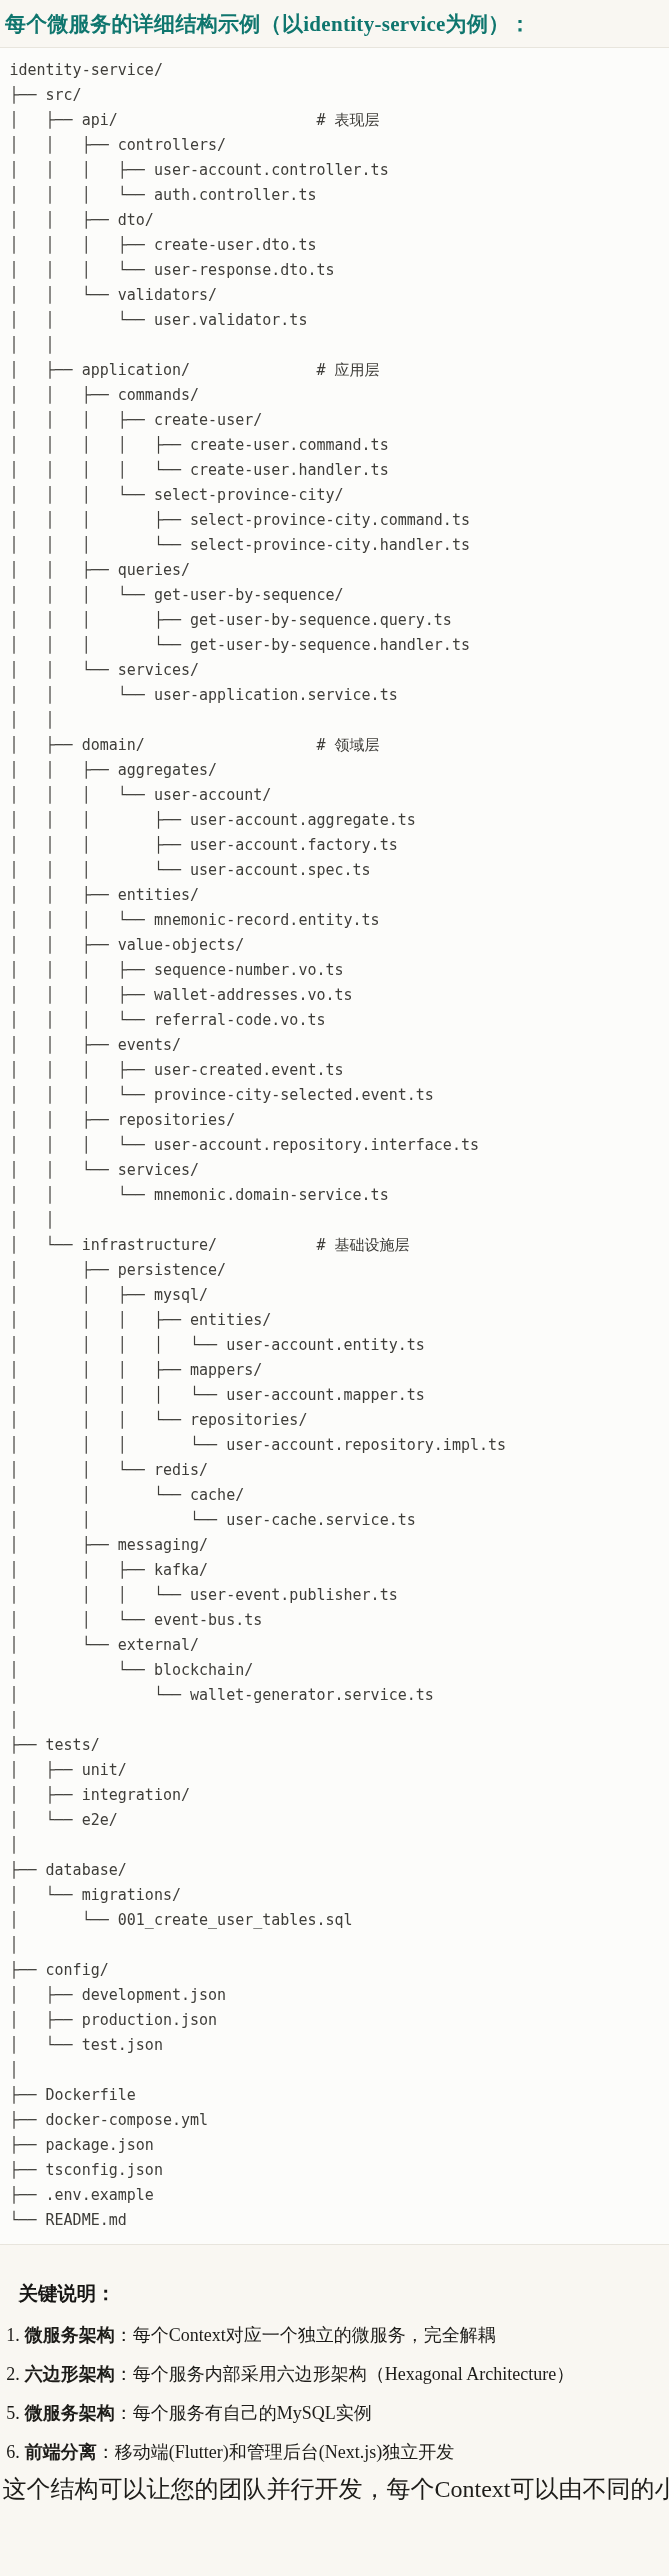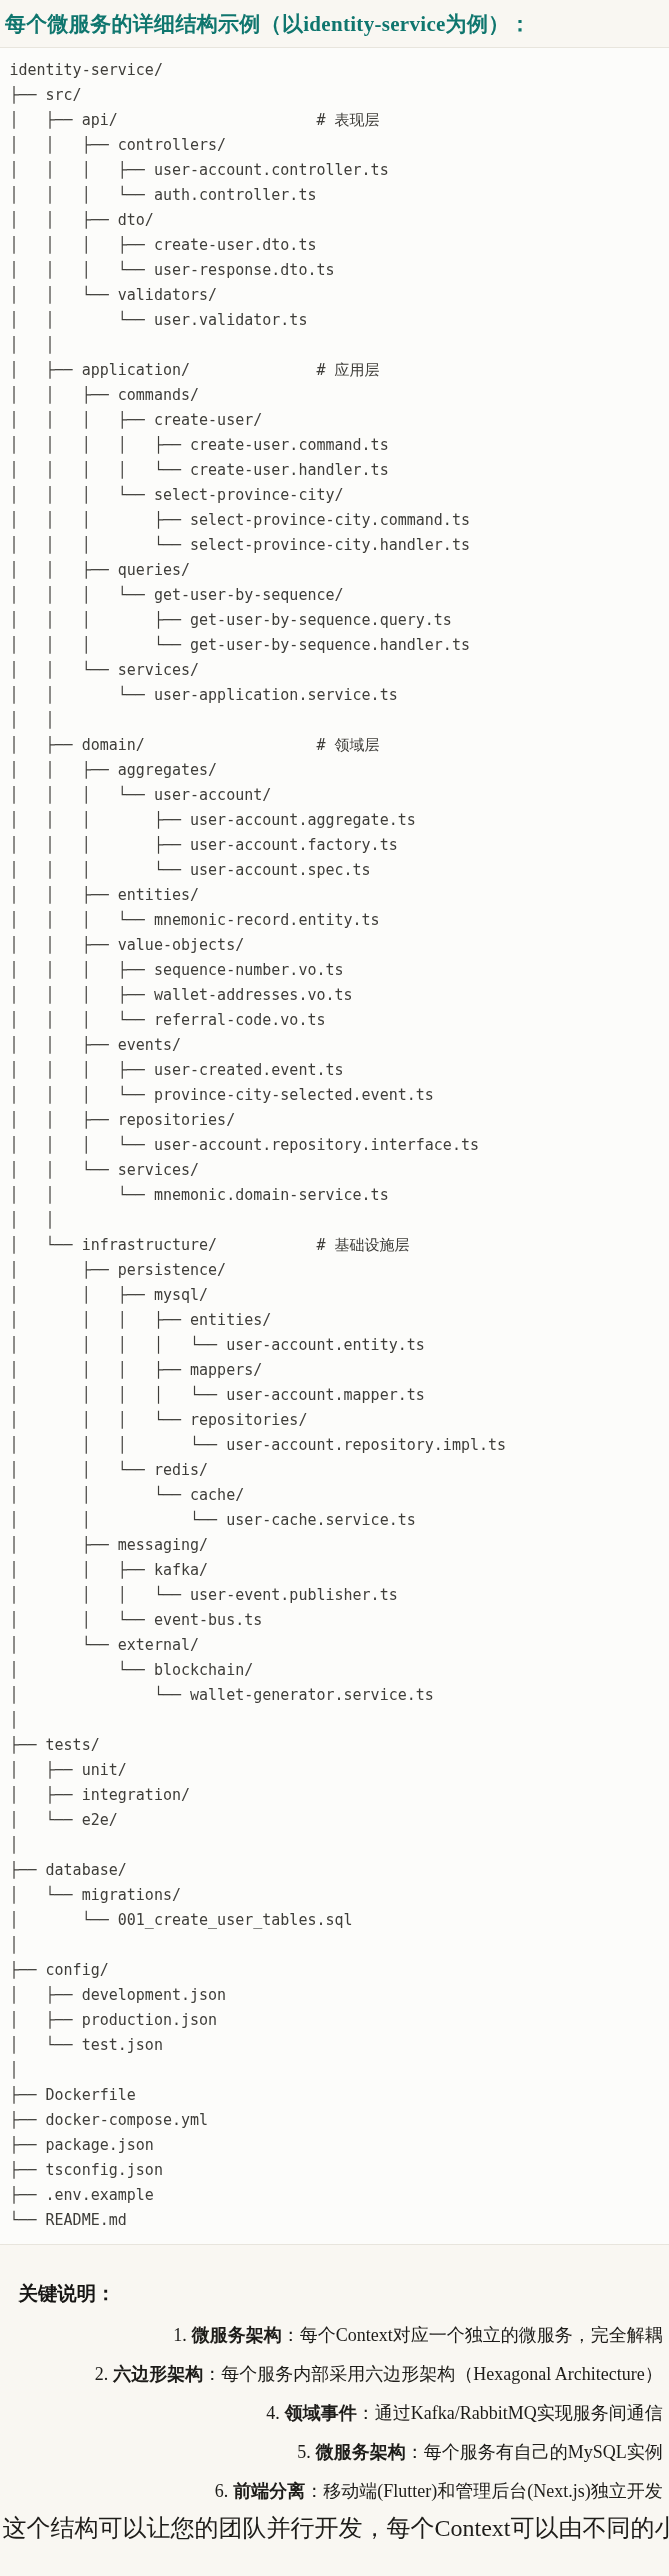--- a/index.html
+++ b/index.html
@@ -51,21 +51,20 @@
     margin:16px;
     font-size:19.4px;
     line-height:27.5px;
     font-weight:700;
     color:#171614;
   }
   .notes-list{
     list-style:none;
     margin:15px 0 0 0;
     padding:0 0 0 3.8px;
-    text-align:right;
   }
   .notes-list li{
     font-size:18px;
     line-height:24px;
     margin-bottom:15px;
     white-space:nowrap;
   }
   .note-num{
     display:inline-block;
     margin-right:5px;
@@ -184,23 +183,20 @@
     <h2 class="notes-heading">关键说明：</h2>
 
     <ol class="notes-list">
       <li>
         <span class="note-num">1.</span><span class="note-label">微服务架构</span><span class="note-desc">：每个Context对应一个独立的微服务，完全解耦</span>
       </li>
       <li>
         <span class="note-num">2.</span><span class="note-label">六边形架构</span><span class="note-desc">：每个服务内部采用六边形架构（Hexagonal Architecture）</span>
       </li>
       <li>
-        <span class="note-num">4.</span><span class="note-label">领域事件</span><span class="note-desc">：通过Kafka/RabbitMQ实现服务间通信</span>
-      </li>
-      <li>
         <span class="note-num">5.</span><span class="note-label">微服务架构</span><span class="note-desc">：每个服务有自己的MySQL实例</span>
       </li>
       <li>
         <span class="note-num">6.</span><span class="note-label">前端分离</span><span class="note-desc">：移动端(Flutter)和管理后台(Next.js)独立开发</span>
       </li>
     </ol>
 
     <p class="notes-footer">这个结构可以让您的团队并行开发，每个Context可以由不同的小组负责，互不干扰。</p>
   </div>
 

